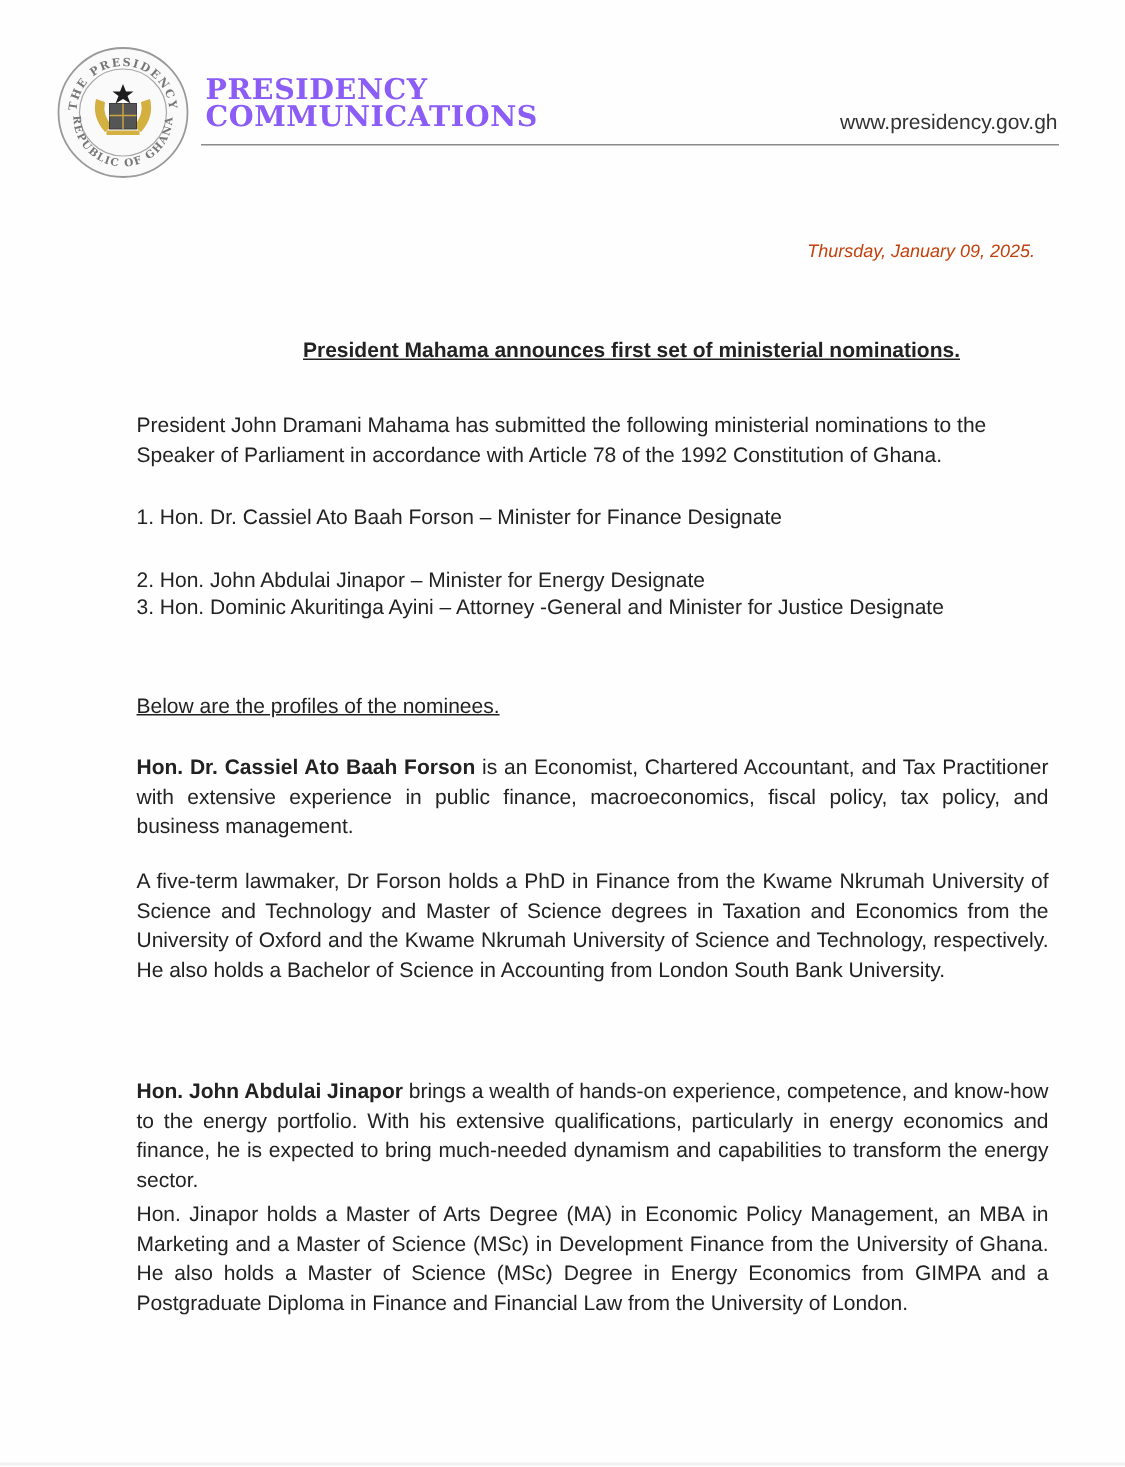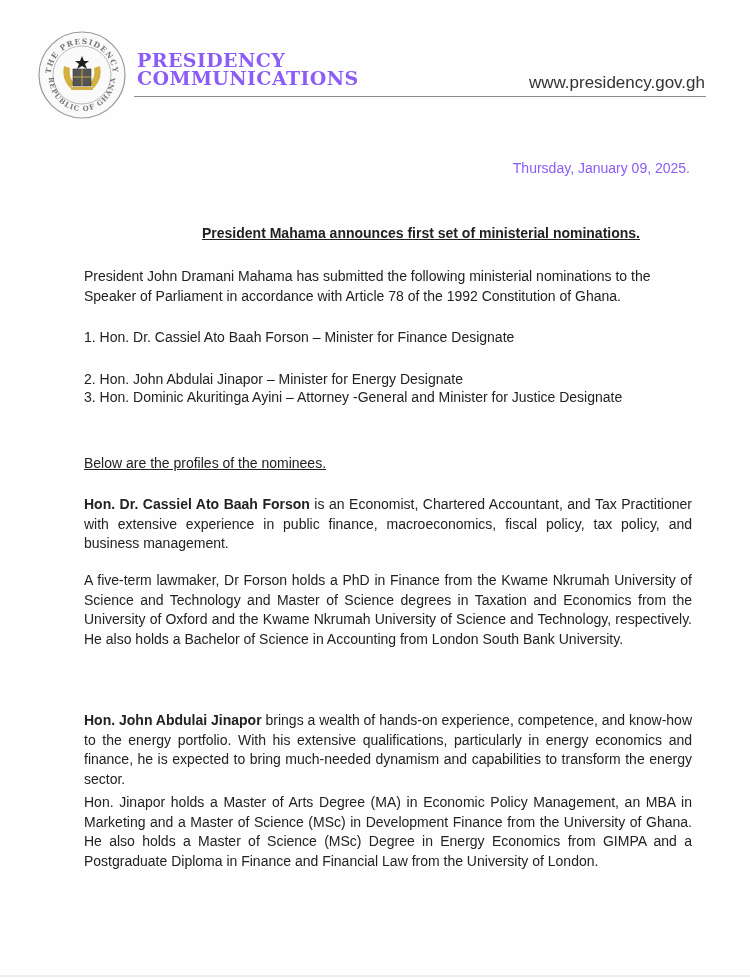--- a/index.html
+++ b/index.html
@@ -2,24 +2,24 @@
 <html><head>
   <meta charset="utf-8">
   <style>
     html, body { margin: 0; padding: 0; background: #fefefe; }
     body { width: 750px; height: 978px; position: relative; overflow: hidden; font-family: "Liberation Sans", "DejaVu Sans", sans-serif; color: #1f1f1f; }
     .header { position: absolute; left: 0; top: 0; width: 750px; height: 130px; }
     .seal { position: absolute; left: 37px; top: 30px; width: 90px; height: 90px; }
     .org { position: absolute; left: 137px; top: 51px; font-family: "DejaVu Serif", "Liberation Serif", serif; font-weight: bold; color: #8b5cf6; font-size: 19px; line-height: 18px; letter-spacing: 0.4px; }
     .org div { white-space: nowrap; }
     .rule { position: absolute; left: 134px; top: 96px; width: 572px; height: 1px; background: #8a8a8a; }
-    .url { position: absolute; right: 45px; top: 73px; font-size: 17px; color: #333; }
-    .date { position: absolute; right: 60px; top: 160px; font-size: 14px; color: #8b5cf6; }
+    .url { position: absolute; right: 45px; top: 73px; font-size: 14px; color: #333; }
+    .date { position: absolute; right: 60px; top: 160px; font-size: 12px; color: #c2410c; font-style: italic; }
     .title { position: absolute; left: 0; width: 750px; top: 225px; text-align: center; font-size: 14px; font-weight: bold; text-decoration: underline; color: #222; padding-left: 46px; }
-    .p { position: absolute; left: 83px; width: 608px; font-size: 14px; line-height: 19.6px; color: #222; margin: 1px; }
+    .p { position: absolute; left: 83px; width: 608px; font-size: 14px; line-height: 19.6px; color: #222; margin: 8px; }
     .justify { text-align: justify; }
     .bold { font-weight: bold; }
     .footer-line { position: absolute; left: 0; top: 975px; width: 750px; height: 2px; background: #f0f0f0; }
   </style>
 </head>
 <body>
 
 <div class="header">
   <svg class="seal" viewBox="0 0 90 90">
     <defs>

